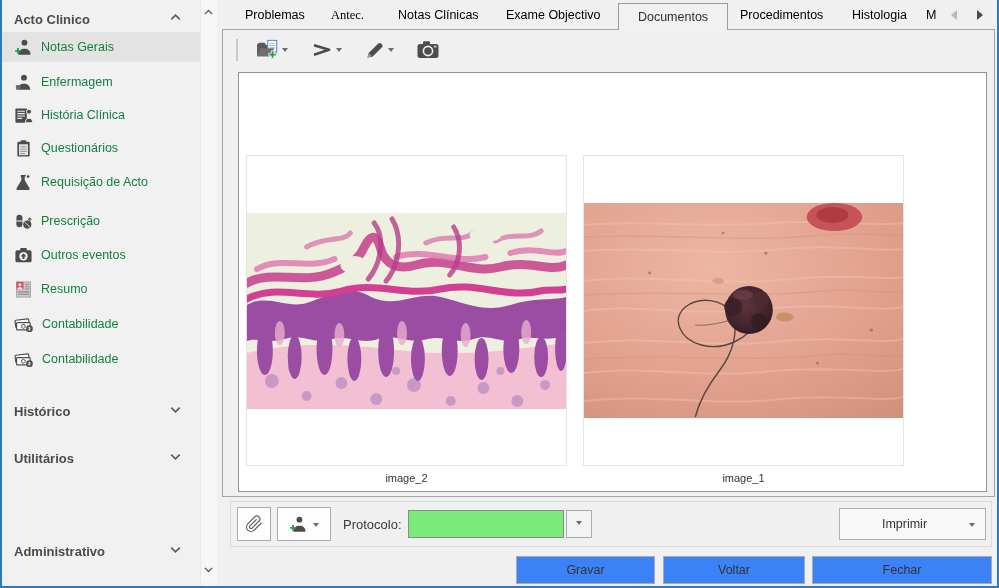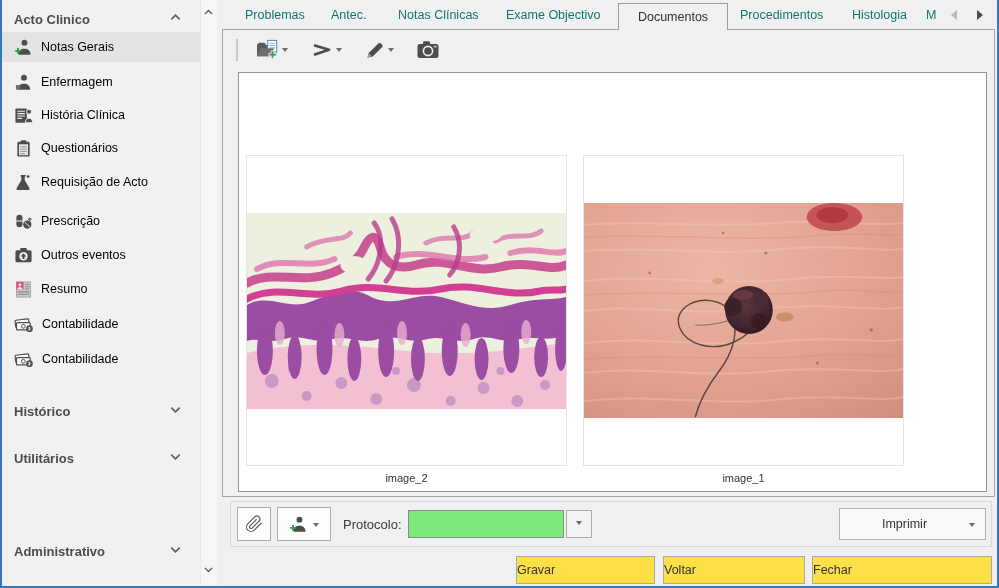--- a/index.html
+++ b/index.html
@@ -5,26 +5,26 @@
   html,body{margin:0;padding:0;background:#ffffff;}
   #app{position:relative;width:999px;height:588px;font-family:"Liberation Sans",sans-serif;
        background:#f0f0f0;overflow:hidden;-webkit-font-smoothing:antialiased;}
   .abs{position:absolute;}
   .frame{background:#2e7ac0;}
   
   #sidebar{left:2px;top:0;width:198px;height:586px;background:#f1f1f1;}
   .sb-header{position:absolute;left:0;width:198px;height:26px;display:flex;align-items:center;
              padding-left:12px;box-sizing:border-box;font-size:13px;font-weight:bold;color:#4b4b4b;}
   .sb-item{position:absolute;left:0;width:198px;height:30px;display:flex;align-items:center;gap:8px;
-           padding-left:12px;box-sizing:border-box;font-size:12.5px;color:#000000;cursor:default;}
+           padding-left:12px;box-sizing:border-box;font-size:12.5px;color:#15803d;cursor:default;}
   .sb-item.sel{background:#e3e3e3;}
   .sb-chev{position:absolute;left:166px;}
   .scrollstrip{left:200px;top:0;width:16px;height:586px;background:#f6f6f6;border-left:1px solid #e9e9e9;}
   
-  .tab{position:absolute;top:8px;font-size:12.5px;color:#0f766e;white-space:nowrap;}
+  .tab{position:absolute;top:8px;font-size:12.5px;color:#000000;white-space:nowrap;}
   .tabbox{position:absolute;left:618px;top:3px;width:110px;height:27px;background:#f1f1f1;
           border:1px solid #9b9b9b;border-bottom:none;z-index:3;display:flex;align-items:center;
           justify-content:center;font-size:12.5px;color:#2f2f2f;box-sizing:border-box;}
   .tri{width:0;height:0;display:inline-block;}
   .tri-l{border:5px solid transparent;border-right:6px solid #b9b9b9;border-left:none;}
   .tri-r{border:5px solid transparent;border-left:6px solid #4a4a4a;border-right:none;}
   
   #mainpanel{left:222px;top:29px;width:773px;height:468px;background:#f0f0f0;border:1px solid #a6a6a6;box-sizing:border-box;}
   #toolbar{position:absolute;left:1px;top:1px;width:769px;height:37px;display:flex;align-items:center;gap:13px;padding-left:12px;}
   .grip{width:2px;height:22px;background:#c9c9c9;}
@@ -40,22 +40,22 @@
             box-sizing:border-box;display:flex;align-items:center;padding:0 6px;}
   .sqbtn{height:34px;background:#fdfdfd;border:1px solid #ababab;box-sizing:border-box;display:flex;
          align-items:center;justify-content:center;gap:5px;}
   .label{font-size:13px;color:#3a3a3a;}
   .greenfield{width:156px;height:28px;border:1px solid #8a8a8a;box-sizing:border-box;}
   .ddbtn{width:26px;height:28px;background:#f3f3f3;border:1px solid #ababab;box-sizing:border-box;
          display:flex;align-items:center;justify-content:center;margin-left:2px;}
   .splitbtn{position:absolute;left:608px;top:6px;width:147px;height:32px;background:#f9f9f9;border:1px solid #b0b0b0;
             box-sizing:border-box;display:flex;align-items:center;font-size:12.5px;color:#333;}
   
-  .fbtn{position:absolute;top:556px;height:28px;background:#fde047;border:1px solid #a9a9a9;box-sizing:border-box;
-        display:flex;align-items:center;font-size:12.5px;color:#333;}
+  .fbtn{position:absolute;top:556px;height:28px;background:#3b82f6;border:1px solid #a9a9a9;box-sizing:border-box;
+        display:flex;align-items:center;justify-content:center;font-size:12.5px;color:#333;}
 </style>
 </head>
 <body>
 
 <div id="app">
 
   <svg width="0" height="0" style="position:absolute">
     <defs>
       <symbol id="i-chevup" viewBox="0 0 16 16">
           <path d="M3.5 10l4.5-4.5L12.5 10" fill="none" stroke="#5a5a5a" stroke-width="1.7"></path>
@@ -250,21 +250,21 @@
     <span class="abs" style="left:1px;top:5px;"><svg width="13" height="13">
           <use href="#i-chevup"></use>
         </svg></span>
     <span class="abs" style="left:1px;top:562px;"><svg width="13" height="13">
           <use href="#i-chevdn"></use>
         </svg></span>
   </div>
 
   <div class="abs" style="left:222px;top:0;width:775px;height:29px;background:#f0f0f0;">
     <span class="tab" style="left:23px;">Problemas</span>
-    <span class="tab" style="left:109px;">Antec.</span>
+    <span class="tab" style="left:109px;font-family:Liberation Serif, serif;">Antec.</span>
     <span class="tab" style="left:176px;">Notas Clínicas</span>
     <span class="tab" style="left:284px;">Exame Objectivo</span>
     <span class="tab" style="left:518px;">Procedimentos</span>
     <span class="tab" style="left:630px;">Histologia</span>
     <span class="tab" style="left:704px;width:12px;overflow:hidden;display:inline-block;">M</span>
     <span class="abs tri tri-l" style="left:729px;top:10px;"></span>
     <span class="abs tri tri-r" style="left:755px;top:10px;"></span>
   </div>
   <div class="tabbox abs">
     <span>Documentos</span>

